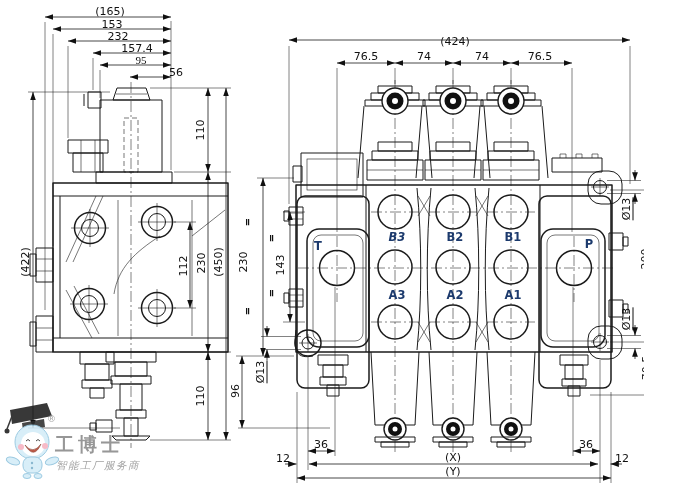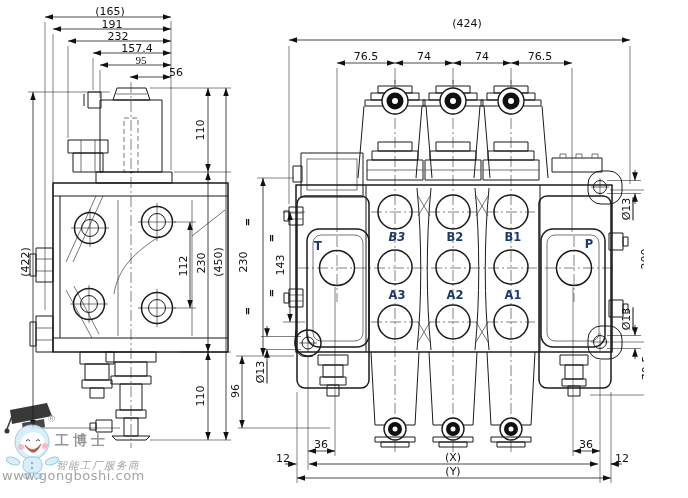--- a/index.html
+++ b/index.html
@@ -15,21 +15,21 @@
   .fb{fill:#101010;stroke:none;}
   .fw{fill:#fff;stroke:#1b1b1b;stroke-width:1.4;}
   .lbl{position:absolute;transform:translate(-50%,-50%);font-size:11px;line-height:1;
        color:#111;white-space:nowrap;}
   .vert{transform:translate(-50%,-50%) rotate(-90deg);}
   .under{border-bottom:1px solid #111;padding-bottom:1px;}
   .port{color:#1c3a6d;font-weight:700;font-size:11.5px;}
   .eq{font-size:10px;font-weight:700;}
   .wm-reg{position:absolute;font-size:9px;color:#a5a5a5;}
   .wm-brand{position:absolute;font-family:"DejaVu Serif","Liberation Serif",serif;font-weight:700;
-            font-size:14px;color:#8f8f8f;letter-spacing:4px;opacity:.92;}
+            font-size:19px;color:#8f8f8f;letter-spacing:4px;opacity:.92;}
   .wm-tag{position:absolute;font-size:10.5px;color:#9b9b9b;letter-spacing:1.5px;opacity:.92;}
   .wm-url{position:absolute;font-size:13px;color:#9b9b9b;letter-spacing:.5px;opacity:.92;}
 </style>
 </head>
 <body>
 
 <div class="canvas">
 
 <svg width="688" height="498" viewBox="0 0 688 498">
   <defs>
@@ -233,33 +233,33 @@
     <ellipse cx="13" cy="461" rx="7" ry="3.5" fill="#d3ecf8" stroke="#8fc3dd" transform="rotate(20 13 461)"></ellipse>
     <ellipse cx="52" cy="461" rx="7" ry="3.5" fill="#d3ecf8" stroke="#8fc3dd" transform="rotate(-20 52 461)"></ellipse>
     <circle cx="32" cy="463" r="1.2" fill="#79aec9"></circle>
     <circle cx="32" cy="468" r="1.2" fill="#79aec9"></circle>
     <ellipse cx="27" cy="476" rx="4" ry="2.5" fill="#d3ecf8" stroke="#8fc3dd"></ellipse>
     <ellipse cx="38" cy="476" rx="4" ry="2.5" fill="#d3ecf8" stroke="#8fc3dd"></ellipse>
   </g>
 </svg>
 
 <span class="lbl" style="left:110px;top:11px;">(165)</span>
-<span class="lbl" style="left:112px;top:24px;">191</span>
+<span class="lbl" style="left:112px;top:24px;">153</span>
 <span class="lbl" style="left:118px;top:36px;">232</span>
 <span class="lbl" style="left:137px;top:48px;">157.4</span>
 <span class="lbl" style="left:141px;top:60px;font-family:Liberation Serif, serif;">95</span>
 <span class="lbl" style="left:151px;top:72px;margin-left:25px;">56</span>
 <span class="lbl vert" style="left:25px;top:262px;">(422)</span>
 <span class="lbl vert" style="left:200px;top:130px;">110</span>
 <span class="lbl vert" style="left:201px;top:263px;">230</span>
 <span class="lbl vert" style="left:183px;top:266px;">112</span>
 <span class="lbl vert" style="left:218px;top:262px;">(450)</span>
 <span class="lbl vert" style="left:200px;top:396px;">110</span>
 
-<span class="lbl" style="left:455px;top:23px;margin-left:12px;">(424)</span>
+<span class="lbl" style="left:455px;top:41px;">(424)</span>
 <span class="lbl" style="left:366px;top:56px;">76.5</span>
 <span class="lbl" style="left:424px;top:56px;">74</span>
 <span class="lbl" style="left:482px;top:56px;">74</span>
 <span class="lbl" style="left:540px;top:56px;">76.5</span>
 <span class="lbl vert" style="left:243px;top:262px;">230</span>
 <span class="lbl vert" style="left:280px;top:265px;">143</span>
 <span class="lbl vert under" style="left:261px;top:372px;">Ø13</span>
 <span class="lbl vert" style="left:235px;top:391px;">96</span>
 <span class="lbl vert under" style="left:627px;top:209px;">Ø13</span>
 <span class="lbl vert" style="left:645px;top:259px;">200</span>
@@ -284,15 +284,14 @@
 <span class="lbl port" style="left:455px;top:238px;">B2</span>
 <span class="lbl port" style="left:513px;top:238px;">B1</span>
 <span class="lbl port" style="left:397px;top:296px;">A3</span>
 <span class="lbl port" style="left:455px;top:296px;">A2</span>
 <span class="lbl port" style="left:513px;top:296px;">A1</span>
 <span class="lbl port" style="left:589px;top:245px;">P</span>
 
 <span class="wm-reg" style="left:47px;top:414px;">®</span>
 <span class="wm-brand" style="left:55px;top:432px;">工博士</span>
 <span class="wm-tag" style="left:56px;top:459px;font-style:italic;">智能工厂服务商</span>
-<span class="wm-url" style="left:2px;top:468px;">www.gongboshi.com</span>
 
 </div>
 
 </body></html>

